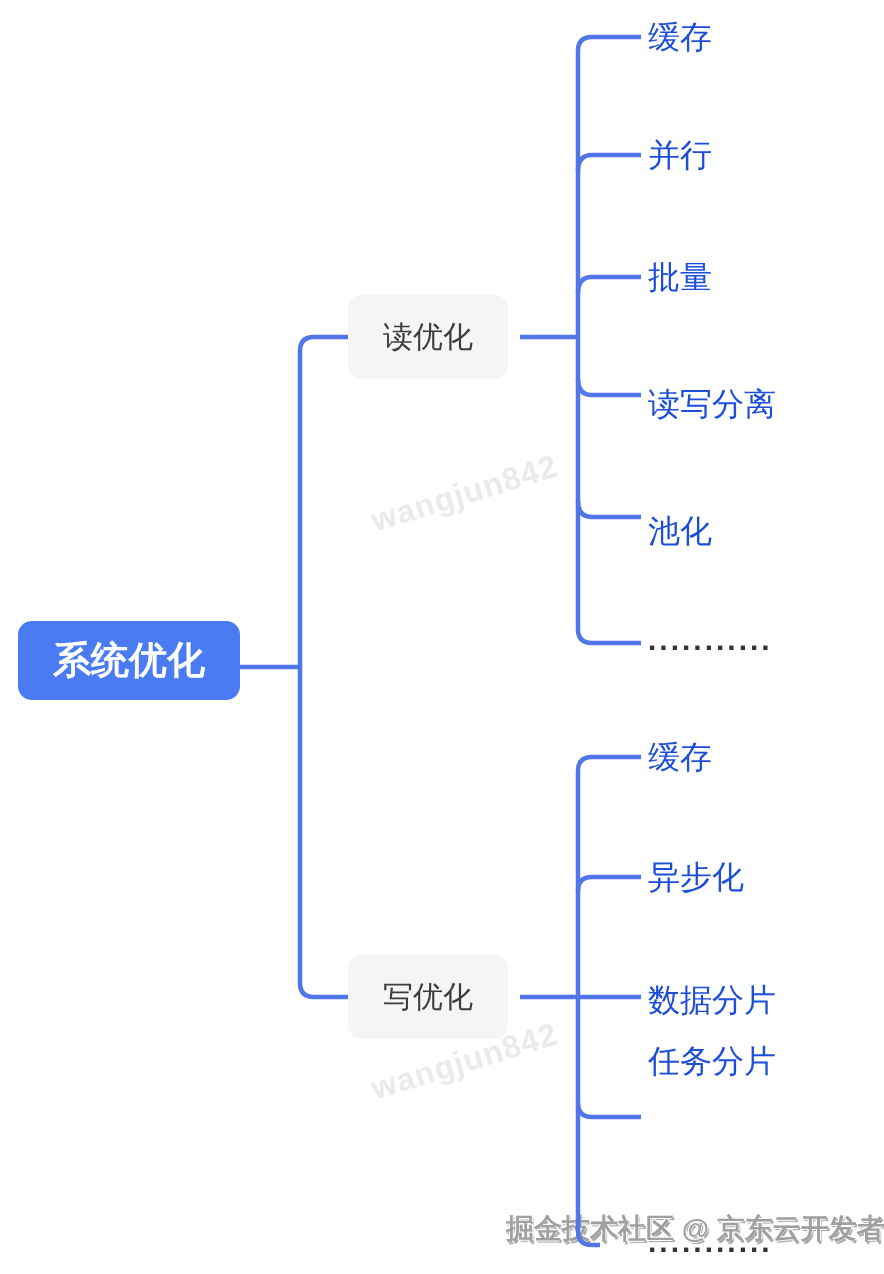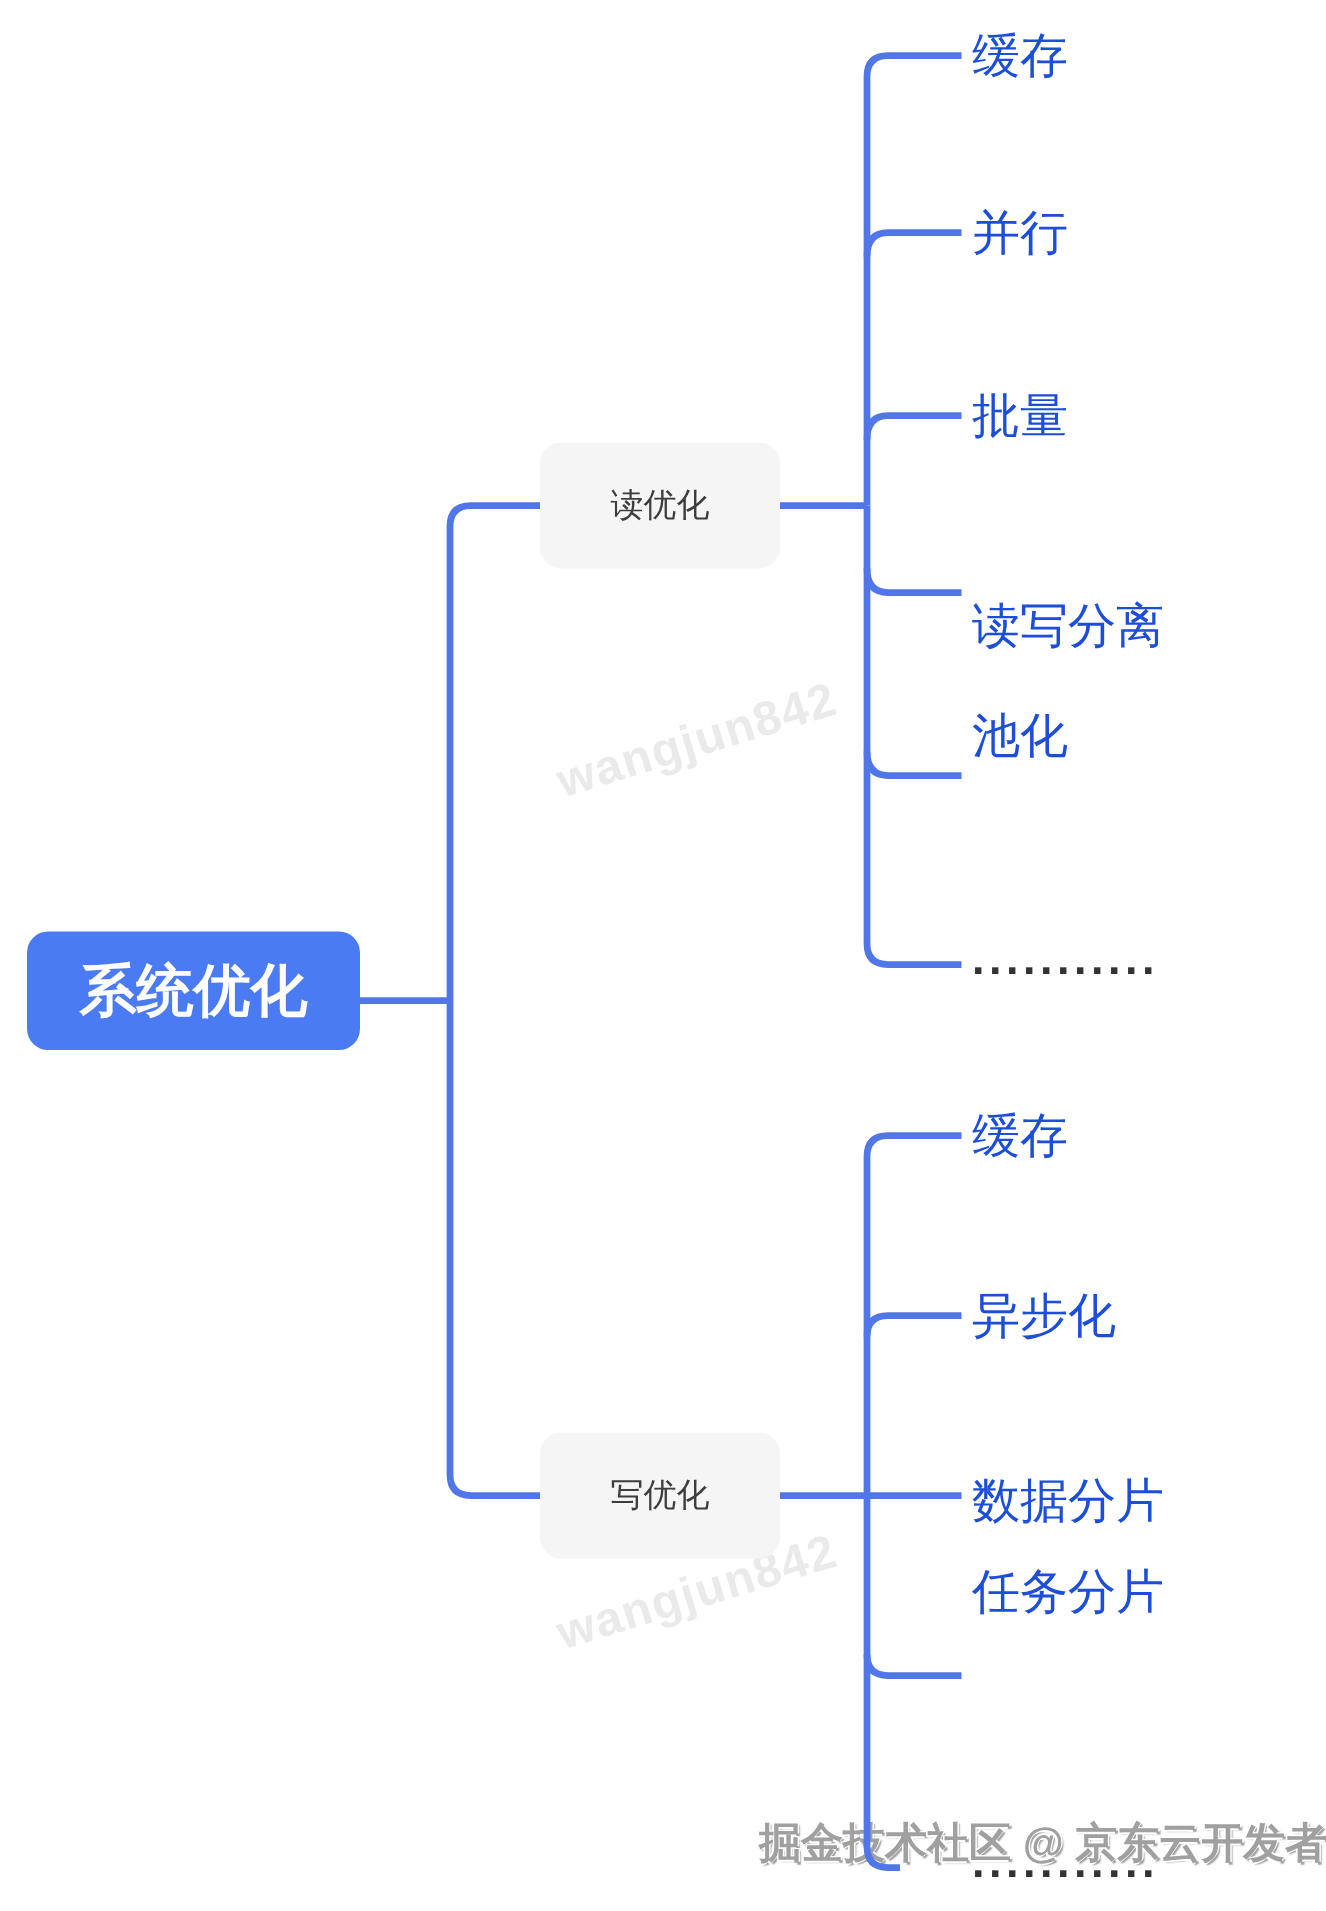--- a/index.html
+++ b/index.html
@@ -16,22 +16,22 @@
   
   .node {
     position:absolute; display:flex; align-items:center; justify-content:center;
     border-radius:14px; white-space:nowrap; z-index:5;
   }
   .node-root {
     left:18px; top:621px; width:222px; height:79px;
     background:#4b7bf2; color:#ffffff; font-size:38px; font-weight:bold;
   }
   .node-branch {
-    left:360px; width:160px; height:84px;
-    background:#f5f5f5; color:#3d3d3d; font-size:22px;
+    left:348px; width:160px; height:84px;
+    background:#f5f5f5; color:#3d3d3d; font-size:30px;
   }
   .node-branch.read  { top:295px; }
   .node-branch.write { top:955px; }
 
   
   .child-label {
     position:absolute; left:648px; height:44px; line-height:44px;
     font-size:32px; color:#1d4ed8; white-space:nowrap; z-index:2;
   }
   .dots-label {
@@ -87,22 +87,22 @@
   <span>读优化</span>
 </div>
 
 <div class="node node-branch write">
   <span>写优化</span>
 </div>
 
 <div class="child-label" style="top:15px">缓存</div>
 <div class="child-label" style="top:133px">并行</div>
 <div class="child-label" style="top:255px">批量</div>
-<div class="child-label" style="top:395px">读写分离</div>
-<div class="child-label" style="top:468px">池化</div>
+<div class="child-label" style="top:382px">读写分离</div>
+<div class="child-label" style="top:509px">池化</div>
 <div class="dots-label" style="top:618px">...........</div>
 
 <div class="child-label" style="top:735px">缓存</div>
 <div class="child-label" style="top:855px">异步化</div>
 <div class="child-label" style="top:978px">数据分片</div>
 <div class="child-label" style="top:1039px">任务分片</div>
 <div class="dots-label" style="top:1220px">...........</div>
 
 <div class="wm-diagonal one">wangjun842</div>
 <div class="wm-diagonal two">wangjun842</div>

